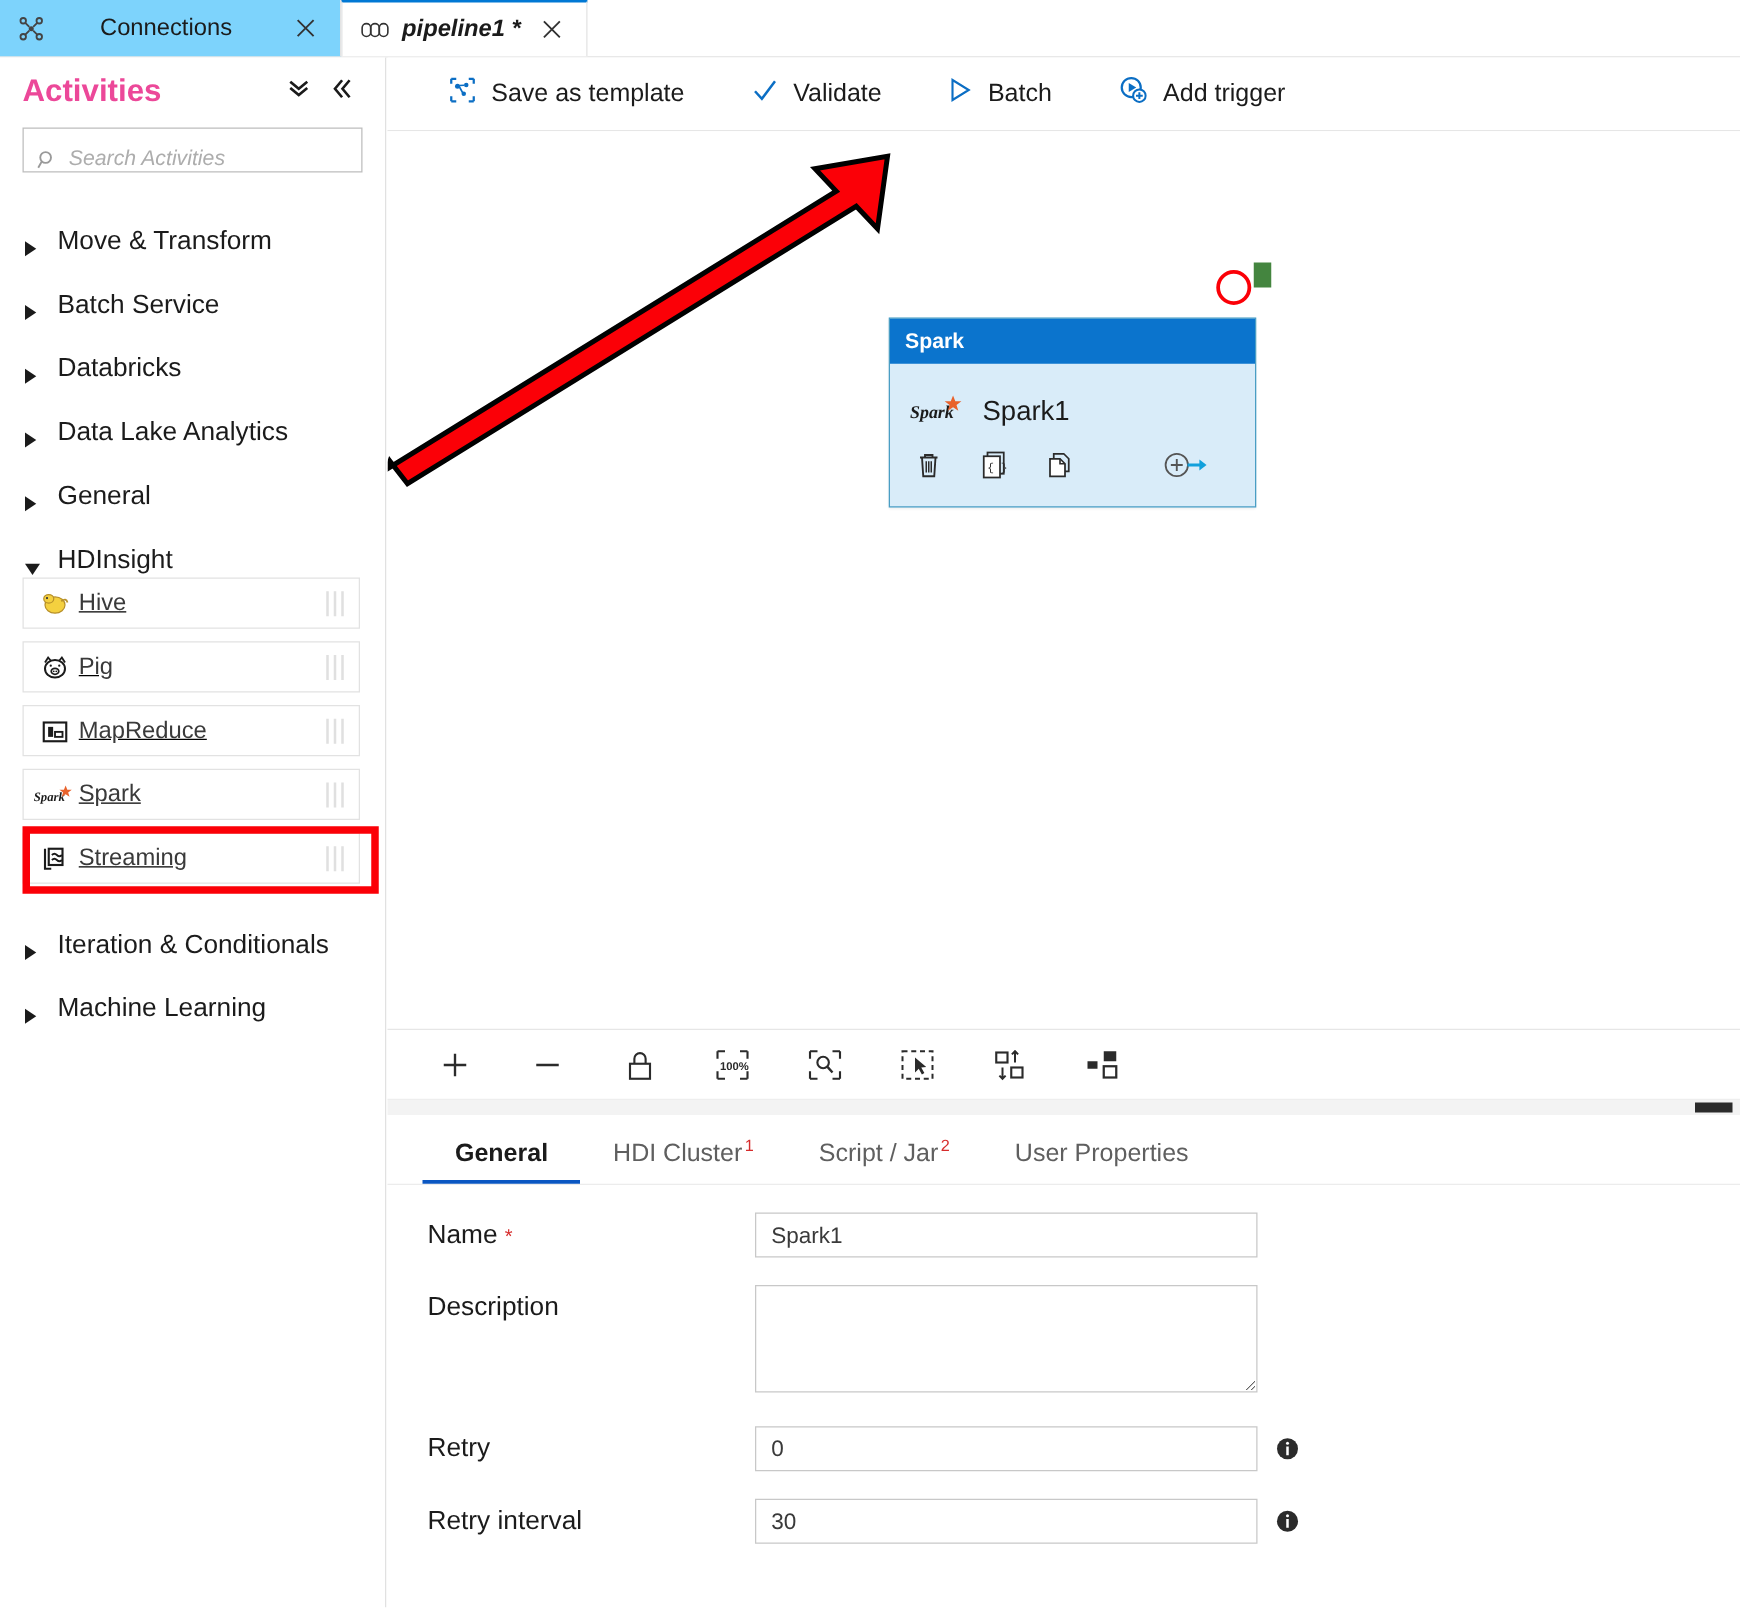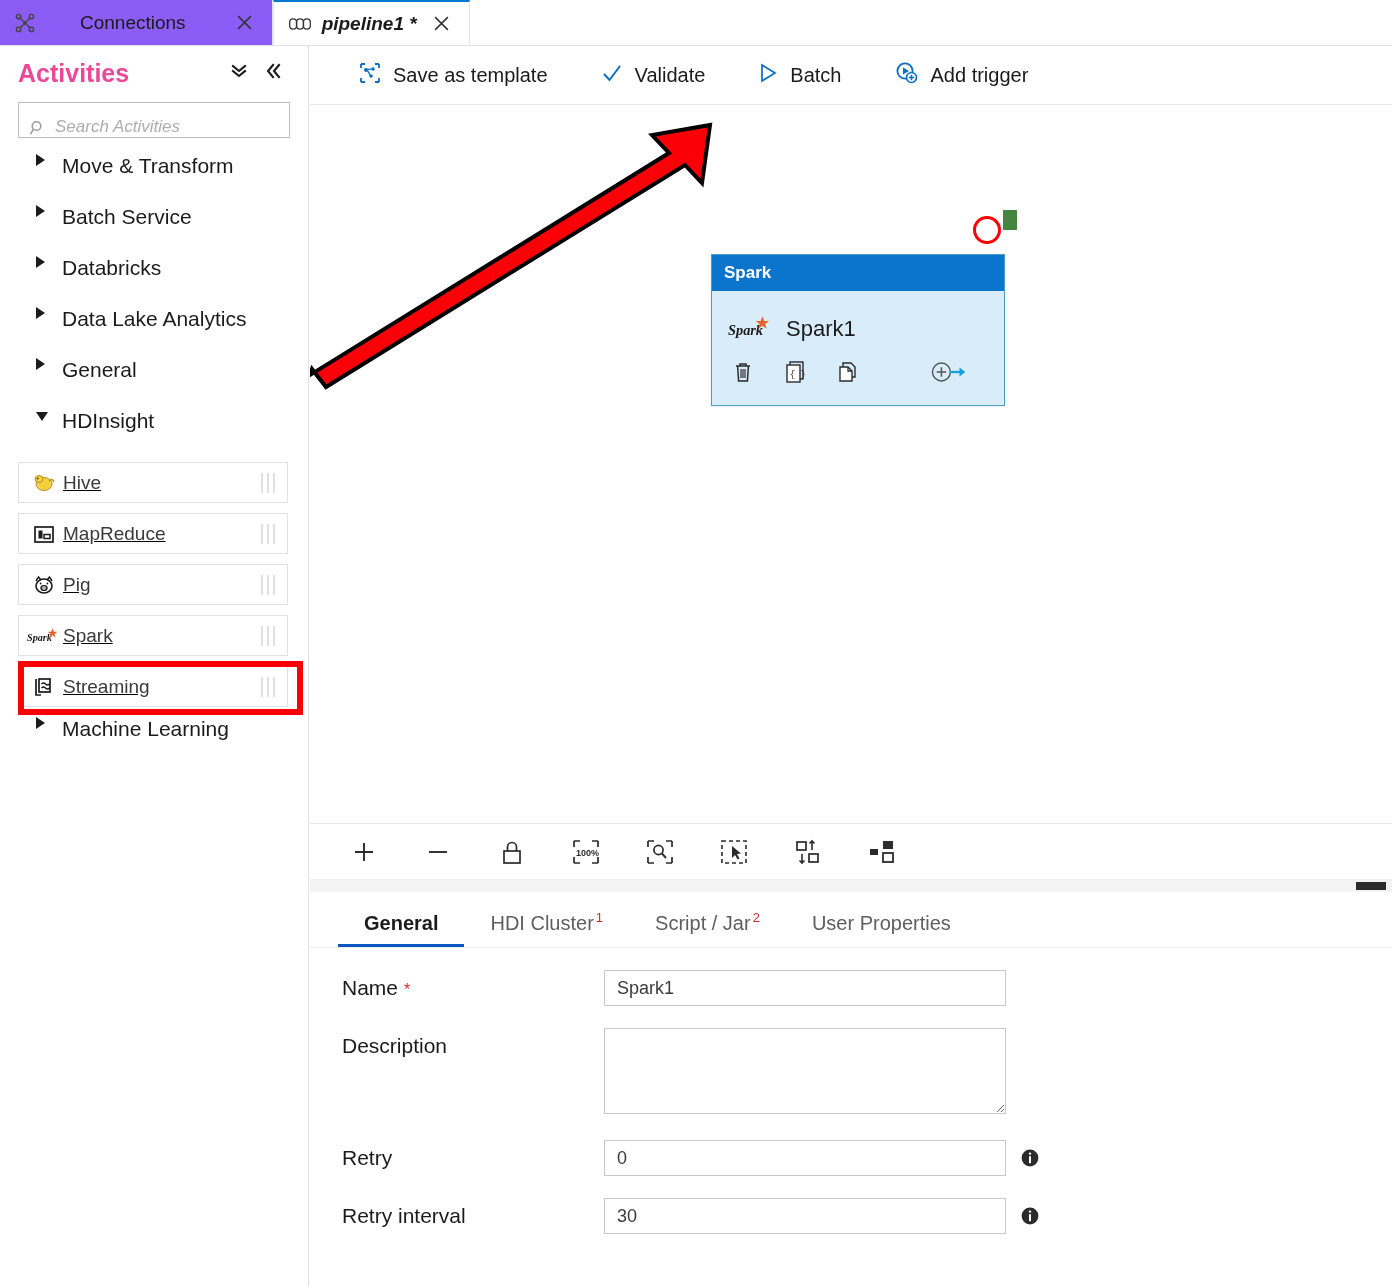--- a/index.html
+++ b/index.html
@@ -29,21 +29,21 @@
     display: flex; align-items: center;
     gap: 10px;
     padding: 0 16px 0 14px;
     font-size: 19px;
     color: #1b1b1b;
     cursor: pointer;
     position: relative;
     background: #f0f0f0;
     border-right: 1px solid #e3e3e3;
   }
-  .tab.inactive { background: #8b5cf6; gap: 44px; }
+  .tab.inactive { background: #7dd3fc; gap: 44px; }
   .tab.active {
     background: #ffffff;
     font-style: italic;
     font-weight: bold;
     border-top: 2px solid #0078d4;
     border-left: 1px solid #e3e3e3;
     border-right: 1px solid #e3e3e3;
     align-items: center;
   }
   .tab-icon { display: inline-flex; align-items: center; }
@@ -88,22 +88,22 @@
     border: 0; outline: 0; flex: 1;
     font-family: "Liberation Sans", sans-serif;
     font-size: 17px; font-style: italic; color: #9a9a9a;
     background: transparent;
     padding: 0;
   }
   .search-input::placeholder { color: #adadad; font-style: italic; }
 
   .tree { margin-top: 16px; }
   .tree-node {
-    display: flex; align-items: flex-start;
-    height: 51px; padding-left: 36px;
+    display: flex; align-items: flex-end;
+    height: 51px; padding-left: 20px;
     cursor: pointer;
   }
   .caret {
     width: 26px; display: flex; align-items: center; justify-content: flex-start;
   }
   .caret .tri-right {
     width: 0; height: 0;
     border-left: 9px solid #1b1b1b;
     border-top: 6px solid transparent;
     border-bottom: 6px solid transparent;
@@ -416,36 +416,20 @@
         <div class="activity-item">
           <span class="activity-icon">
             <svg width="26" height="22" viewBox="0 0 26 22">
               <ellipse cx="13" cy="12" rx="8" ry="6.5" fill="#f4d03f" stroke="#b8912a" stroke-width="1"></ellipse>
               <ellipse cx="8" cy="7" rx="4" ry="3.4" fill="#f4d03f" stroke="#b8912a" stroke-width="1"></ellipse>
               <circle cx="6.6" cy="6.4" r="0.9" fill="#333"></circle>
               <path d="M18 9 q4 -3 5 1" stroke="#b8912a" stroke-width="1.4" fill="none"></path>
             </svg>
           </span>
           <span class="activity-label">Hive</span>
-          <span class="grip">
-              <i></i>
-              <i></i>
-              <i></i>
-            </span>
-        </div>
-
-        <div class="activity-item">
-          <span class="activity-icon">
-            <svg width="24" height="22" viewBox="0 0 24 22">
-              <rect x="3" y="4" width="18" height="15" fill="none" stroke="#1b1b1b" stroke-width="1.7"></rect>
-              <rect x="6.5" y="7.5" width="4" height="8" fill="#1b1b1b"></rect>
-              <rect x="12" y="11.5" width="6" height="4" fill="none" stroke="#1b1b1b" stroke-width="1.5"></rect>
-            </svg>
-          </span>
-          <span class="activity-label">MapReduce</span>
           <span class="grip">
               <i></i>
               <i></i>
               <i></i>
             </span>
         </div>
 
         <div class="activity-item">
           <span class="activity-icon">
             <svg width="24" height="22" viewBox="0 0 24 22">
@@ -462,20 +446,36 @@
           <span class="activity-label">Pig</span>
           <span class="grip">
               <i></i>
               <i></i>
               <i></i>
             </span>
         </div>
 
         <div class="activity-item">
           <span class="activity-icon">
+            <svg width="24" height="22" viewBox="0 0 24 22">
+              <rect x="3" y="4" width="18" height="15" fill="none" stroke="#1b1b1b" stroke-width="1.7"></rect>
+              <rect x="6.5" y="7.5" width="4" height="8" fill="#1b1b1b"></rect>
+              <rect x="12" y="11.5" width="6" height="4" fill="none" stroke="#1b1b1b" stroke-width="1.5"></rect>
+            </svg>
+          </span>
+          <span class="activity-label">MapReduce</span>
+          <span class="grip">
+              <i></i>
+              <i></i>
+              <i></i>
+            </span>
+        </div>
+
+        <div class="activity-item">
+          <span class="activity-icon">
             <svg width="34" height="20" viewBox="0 0 40 22">
               <text x="0" y="17" font-family="Liberation Serif, serif" font-style="italic" font-weight="bold" font-size="12" fill="#1b1b1b">Spark</text>
               <path d="M30 2 L31.6 6 L35.8 6 L32.4 8.6 L33.7 12.7 L30 10.2 L26.3 12.7 L27.6 8.6 L24.2 6 L28.4 6 Z" fill="#e8622c"></path>
             </svg>
           </span>
           <span class="activity-label">Spark</span>
           <span class="grip">
               <i></i>
               <i></i>
               <i></i>
@@ -493,20 +493,26 @@
           </span>
           <span class="activity-label">Streaming</span>
           <span class="grip">
               <i></i>
               <i></i>
               <i></i>
             </span>
         </div>
       </div>
 
+      <div class="tree-node">
+        <span class="caret">
+            <i class="tri-right"></i>
+          </span>
+        <span class="tree-label">Iteration &amp; Conditionals</span>
+      </div>
 
       <div class="tree-node">
         <span class="caret">
             <i class="tri-right"></i>
           </span>
         <span class="tree-label">Machine Learning</span>
       </div>
 
     </div>
   </div>

